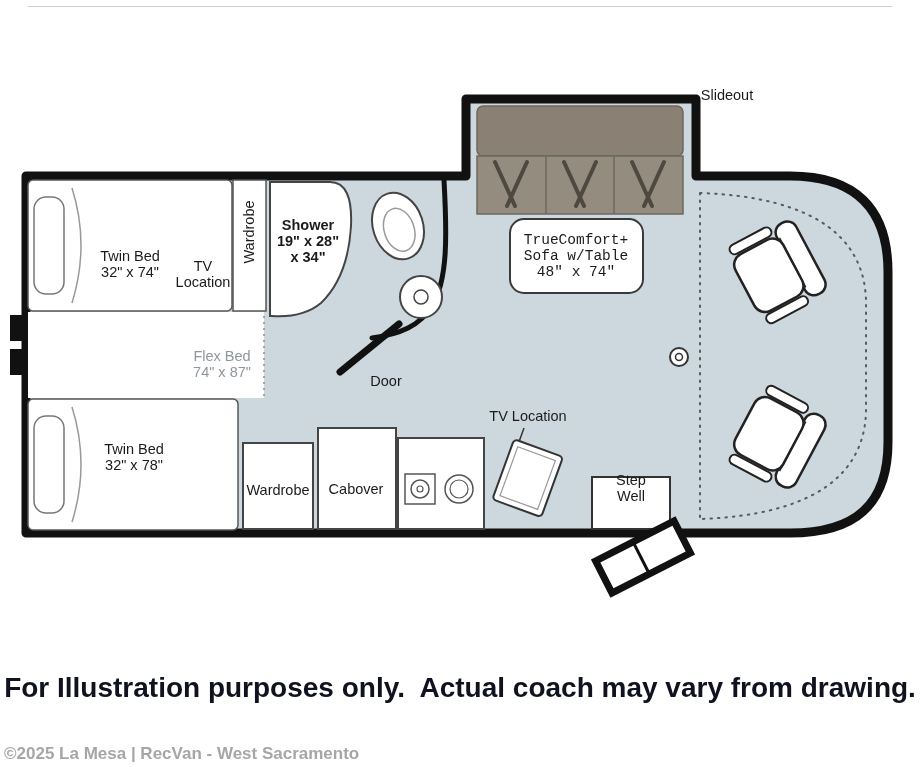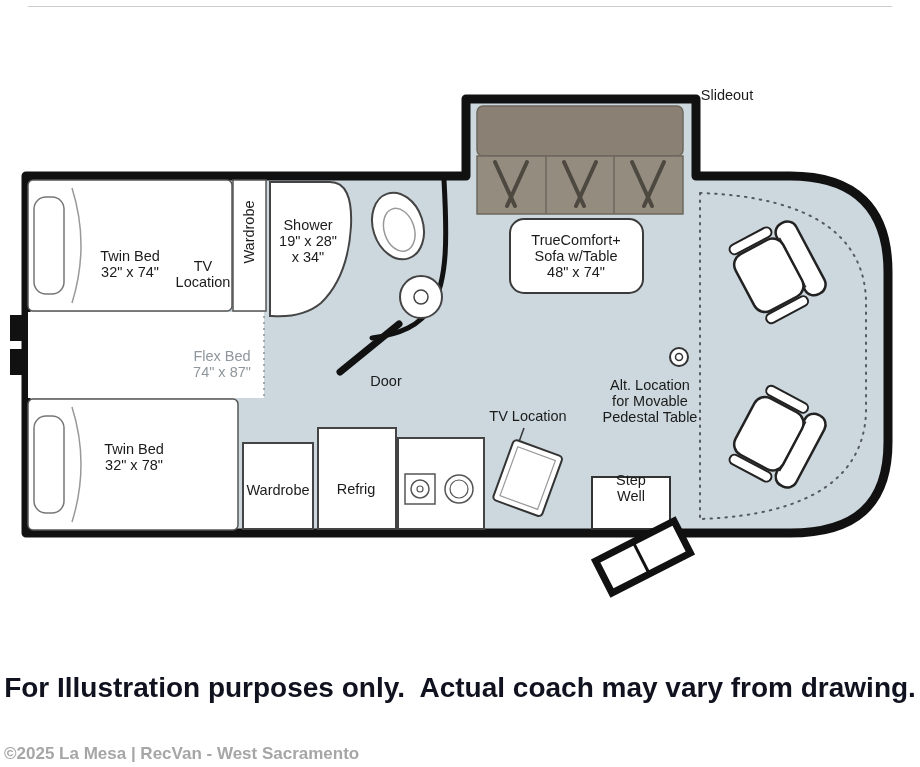--- a/index.html
+++ b/index.html
@@ -112,41 +112,38 @@
     <g transform="translate(775 437) rotate(28)">
       <rect x="-30" y="-44" width="46" height="10" rx="5" fill="#ffffff" stroke="#222" stroke-width="2"></rect>
       <rect x="-30" y="34" width="46" height="10" rx="5" fill="#ffffff" stroke="#222" stroke-width="2"></rect>
       <rect x="18" y="-40" width="22" height="80" rx="10" fill="#ffffff" stroke="#222" stroke-width="2.5"></rect>
       <rect x="-34" y="-32" width="54" height="64" rx="12" fill="#ffffff" stroke="#222" stroke-width="2.5"></rect>
       <line x1="20" y1="-28" x2="20" y2="28" stroke="#222" stroke-width="1.5"></line>
     </g>
   </svg>
 
   <div class="lbl" style="left:727px;top:95px;">Slideout</div>
-  <div class="lbl" style="left:576px;top:256px;">TrueComfort+
+  <div class="lbl" style="left:576px;top:256px;font-family:Liberation Mono, monospace;">TrueComfort+
 Sofa w/Table
 48" x 74"</div>
   <div class="lbl" style="left:130px;top:264px;">Twin Bed
 32" x 74"</div>
   <div class="lbl" style="left:203px;top:274px;">TV
 Location</div>
   <div class="lbl vertical" style="left:249px;top:232px;">Wardrobe</div>
-  <div class="lbl" style="left:308px;top:241px;">Shower
+  <div class="lbl" style="left:308px;top:241px;font-weight:bold;">Shower
 19" x 28"
 x 34"</div>
   <div class="lbl muted" style="left:222px;top:364px;text-align:center;">Flex Bed
 74" x 87"</div>
   <div class="lbl" style="left:386px;top:381px;">Door</div>
   <div class="lbl" style="left:134px;top:457px;">Twin Bed
 32" x 78"</div>
   <div class="lbl" style="left:278px;top:490px;">Wardrobe</div>
-  <div class="lbl" style="left:356px;top:489px;">Refrig</div>
+  <div class="lbl" style="left:356px;top:489px;">Cabover</div>
   <div class="lbl" style="left:528px;top:416px;">TV Location</div>
   <div class="lbl" style="left:631px;top:488px;">Step
 Well</div>
-  <div class="lbl" style="left:650px;top:401px;">Alt. Location
-for Movable
-Pedestal Table</div>
 
   <div class="disclaimer">For Illustration purposes only.  Actual coach may vary from drawing.</div>
   <div class="copyright">©2025 La Mesa | RecVan - West Sacramento</div>
 
 </div>
 
 </body></html>

